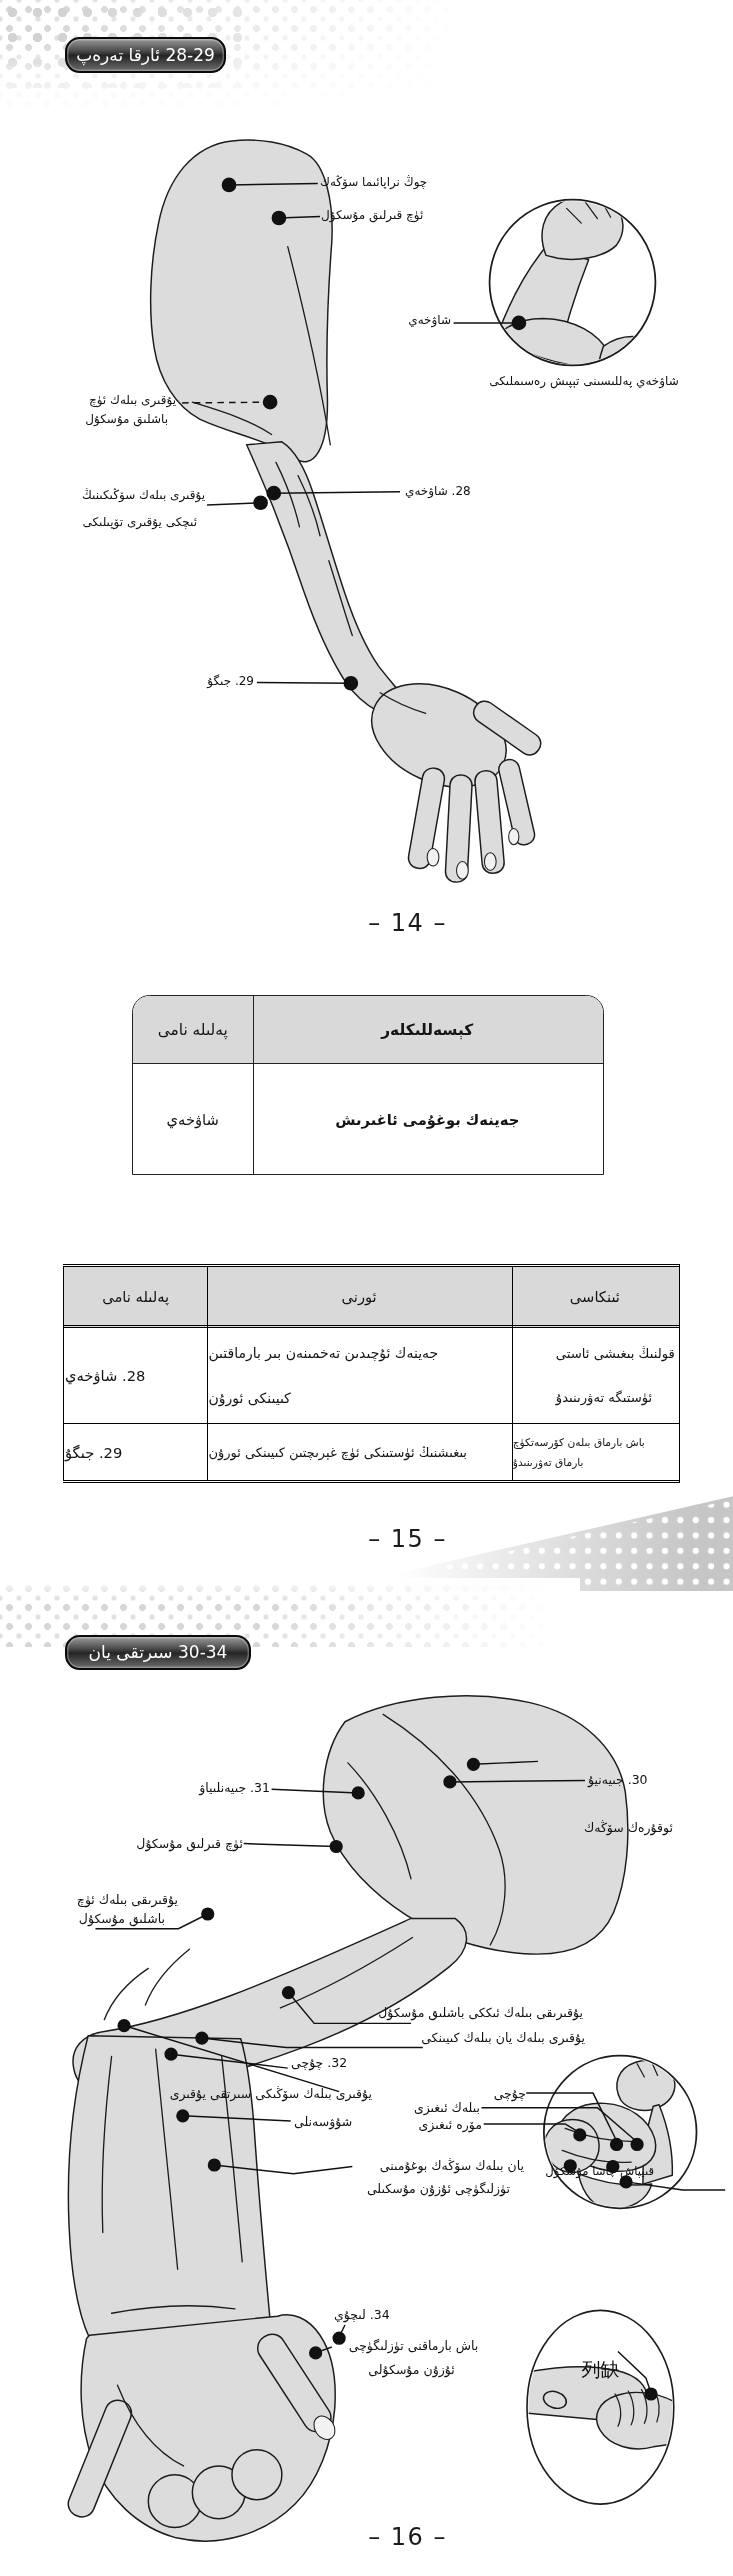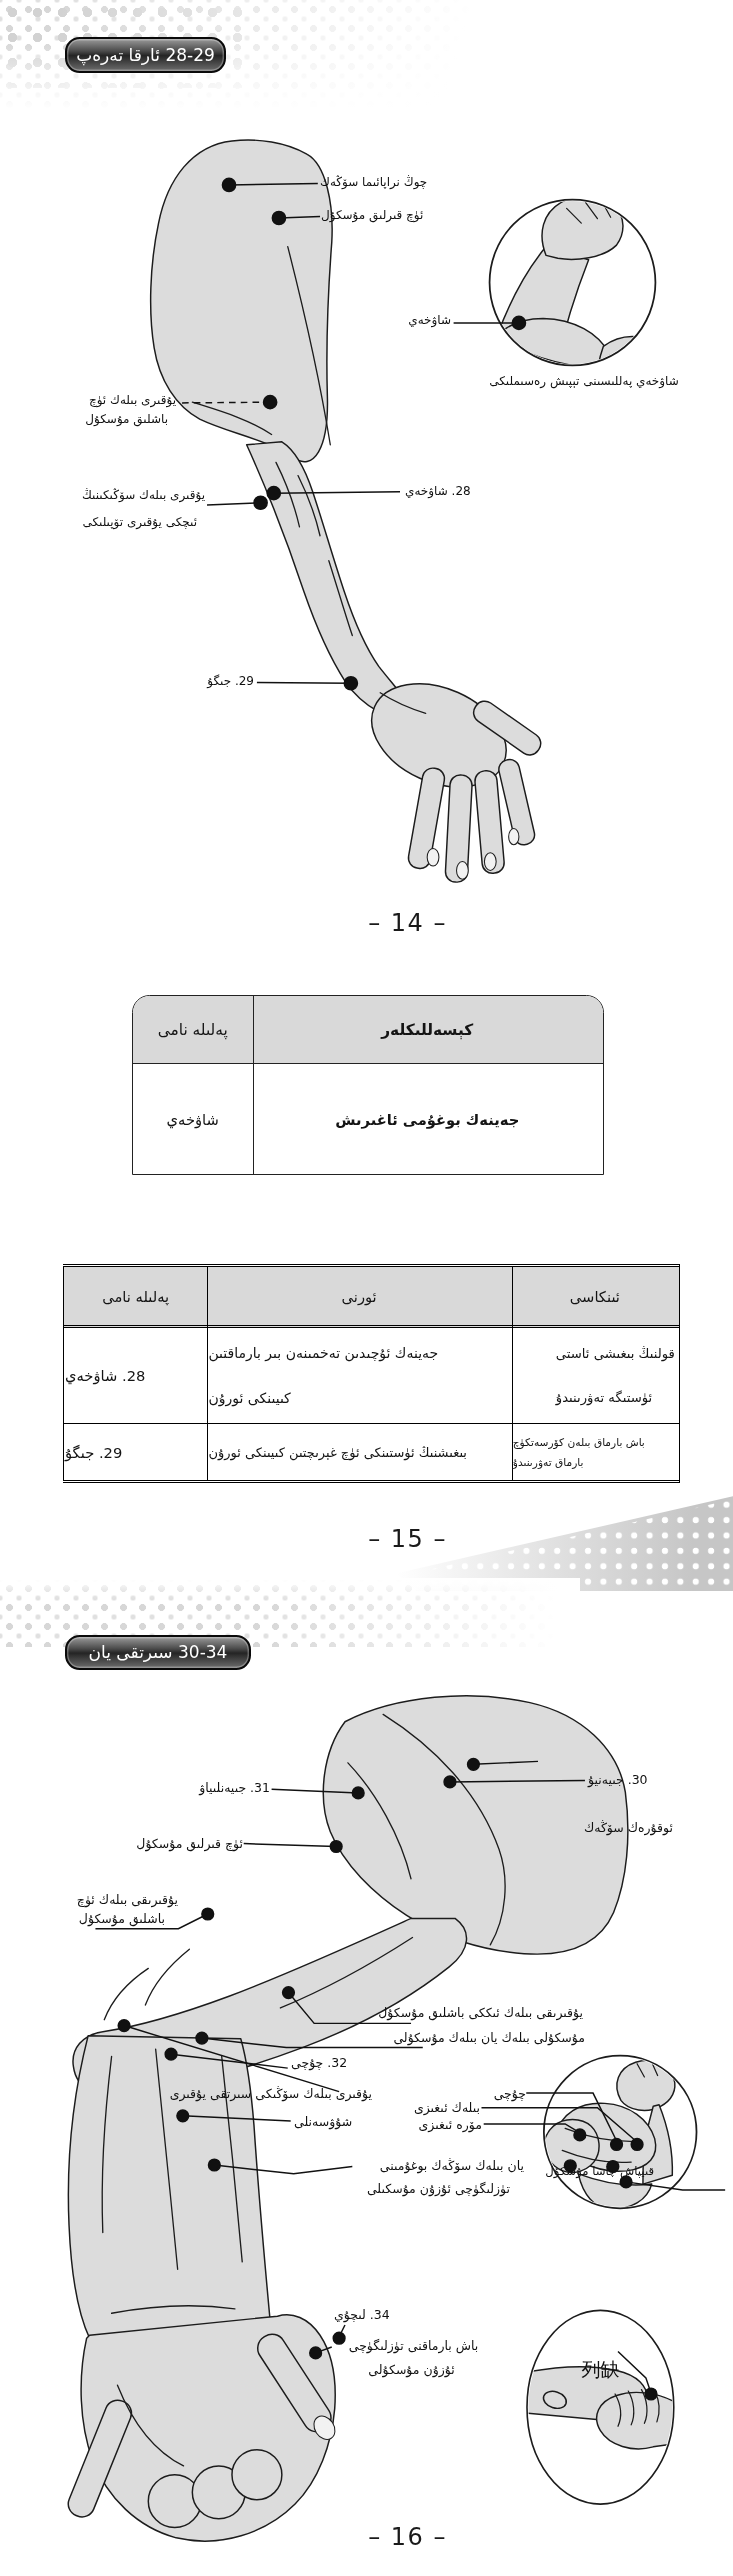--- a/index.html
+++ b/index.html
@@ -295,21 +295,21 @@
 </div>
 <div class="pagenum" style="left:286px;top:1525px;">– 15 –</div>
 
 <div class="lbl lbl16" style="left:541px;top:1792px;width:132px;text-align:right;margin-top:28px;">ئوقۇرەك سۆڭەك</div>
 <div class="lbl lbl16" style="left:588px;top:1772px;width:103px;text-align:left;">30. جىيەنيۇ</div>
 <div class="lbl lbl16" style="left:169px;top:1780px;width:101px;text-align:right;">31. جىيەنلىياۋ</div>
 <div class="lbl lbl16" style="left:109px;top:1836px;width:134px;text-align:right;">ئۈچ قىرلىق مۇسكۇل</div>
 <div class="lbl lbl16" style="left:40px;top:1892px;width:138px;">يۇقىرىقى بىلەك ئۈچ</div>
 <div class="lbl lbl16" style="left:40px;top:1911px;width:125px;text-align:right;">باشلىق مۇسكۇل</div>
 <div class="lbl lbl16" style="left:354px;top:2005px;width:229px;text-align:right;">يۇقىرىقى بىلەك ئىككى باشلىق مۇسكۇل</div>
-<div class="lbl lbl16" style="left:424px;top:2030px;width:161px;text-align:right;">مۇسكۇلى بىلەك يان بىلەك مۇسكۇلى</div>
+<div class="lbl lbl16" style="left:424px;top:2030px;width:161px;text-align:right;">يۇقىرى بىلەك يان بىلەك كىيىنكى</div>
 <div class="lbl lbl16" style="left:291px;top:2055px;width:73px;text-align:left;">32. چۇچى</div>
 <div class="lbl lbl16" style="left:126px;top:2086px;width:246px;text-align:right;">يۇقىرى بىلەك سۆڭىكى سىرتقى يۇقىرى</div>
 <div class="lbl lbl16" style="left:294px;top:2114px;width:77px;text-align:left;">شۇۋسەنلى</div>
 <div class="lbl lbl16" style="left:470px;top:2086px;width:56px;text-align:right;">چۇچى</div>
 <div class="lbl lbl16" style="left:388px;top:2100px;width:92px;text-align:right;">بىلەك ئىغىزى</div>
 <div class="lbl lbl16" style="left:389px;top:2117px;width:93px;text-align:right;">مۆرە ئىغىزى</div>
 <div class="lbl lbl16" style="left:533px;top:2164px;width:121px;text-align:right;font-size:11.7px;">قىيپاش چاسا مۇسكۇل</div>
 <div class="lbl lbl16" style="left:352px;top:2158px;width:172px;text-align:right;">يان بىلەك سۆڭەك بوغۇمىنى</div>
 <div class="lbl lbl16" style="left:352px;top:2181px;width:158px;text-align:right;">تۈزلىگۈچى ئۇزۇن مۇسكىلى</div>
 <div class="lbl lbl16" style="left:334px;top:2307px;width:84px;text-align:left;">34. لىچۇي</div>

